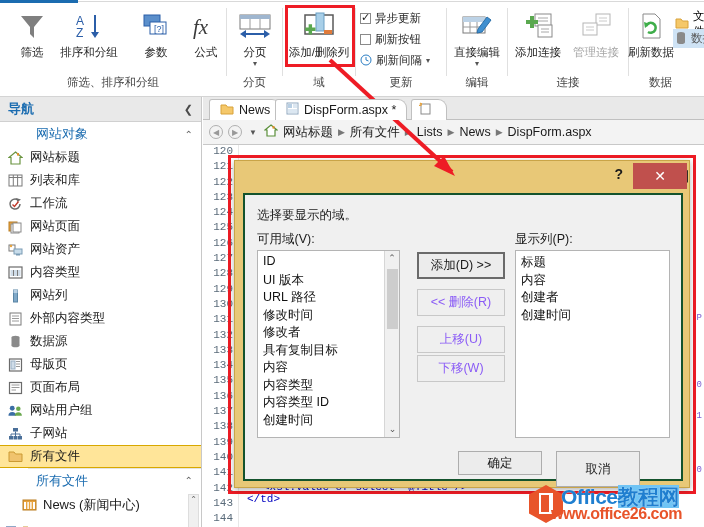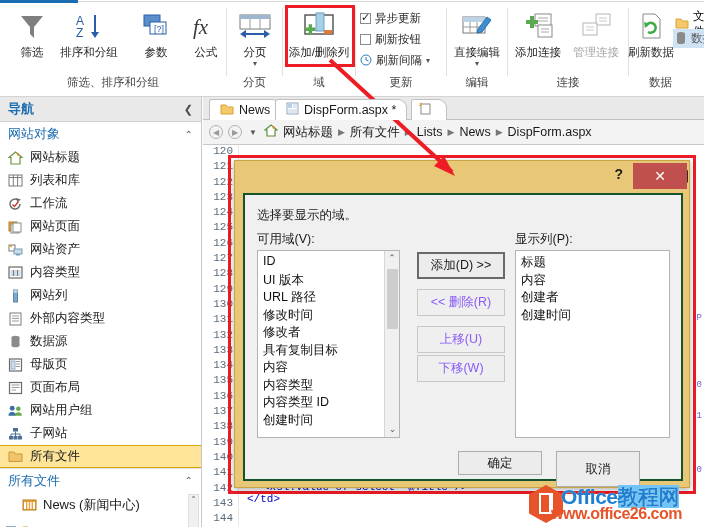--- a/index.html
+++ b/index.html
@@ -48,21 +48,21 @@
     background:#fff; border-right:1px solid #c8c8c8;
   }
   #navhdr {
     height:25px; background:#e9e9e9; border-bottom:1px solid #d0d0d0;
     display:flex; align-items:center; padding:0 8px;
     font-size:13px; color:#1b6cb0; font-weight:bold;
   }
   #navhdr .chev { margin-left:auto; color:#4a4a4a; font-size:11px; }
   .navsection {
     height:24px; display:flex; align-items:center; padding:0 8px;
-    font-size:13px; color:#1b6cb0;
+    font-size:13px; color:#1b6cb0;margin-left:28px;
   }
   .navsection .chev { margin-left:auto; color:#666; font-size:10px; }
   .navitem {
     height:23px; display:flex; align-items:center; padding:0 8px; gap:7px;
     font-size:12.5px; color:#1a1a1a; cursor:default;
   }
   .navitem.sel { background:#ffe599; border-top:1px solid #d8a800; border-bottom:1px solid #d8a800; }
   .navicon { width:15px; height:15px; flex:0 0 15px; display:flex; align-items:center; justify-content:center; }
   .navitem2 {
     height:26px; display:flex; align-items:center; padding:0 6px; gap:6px;

